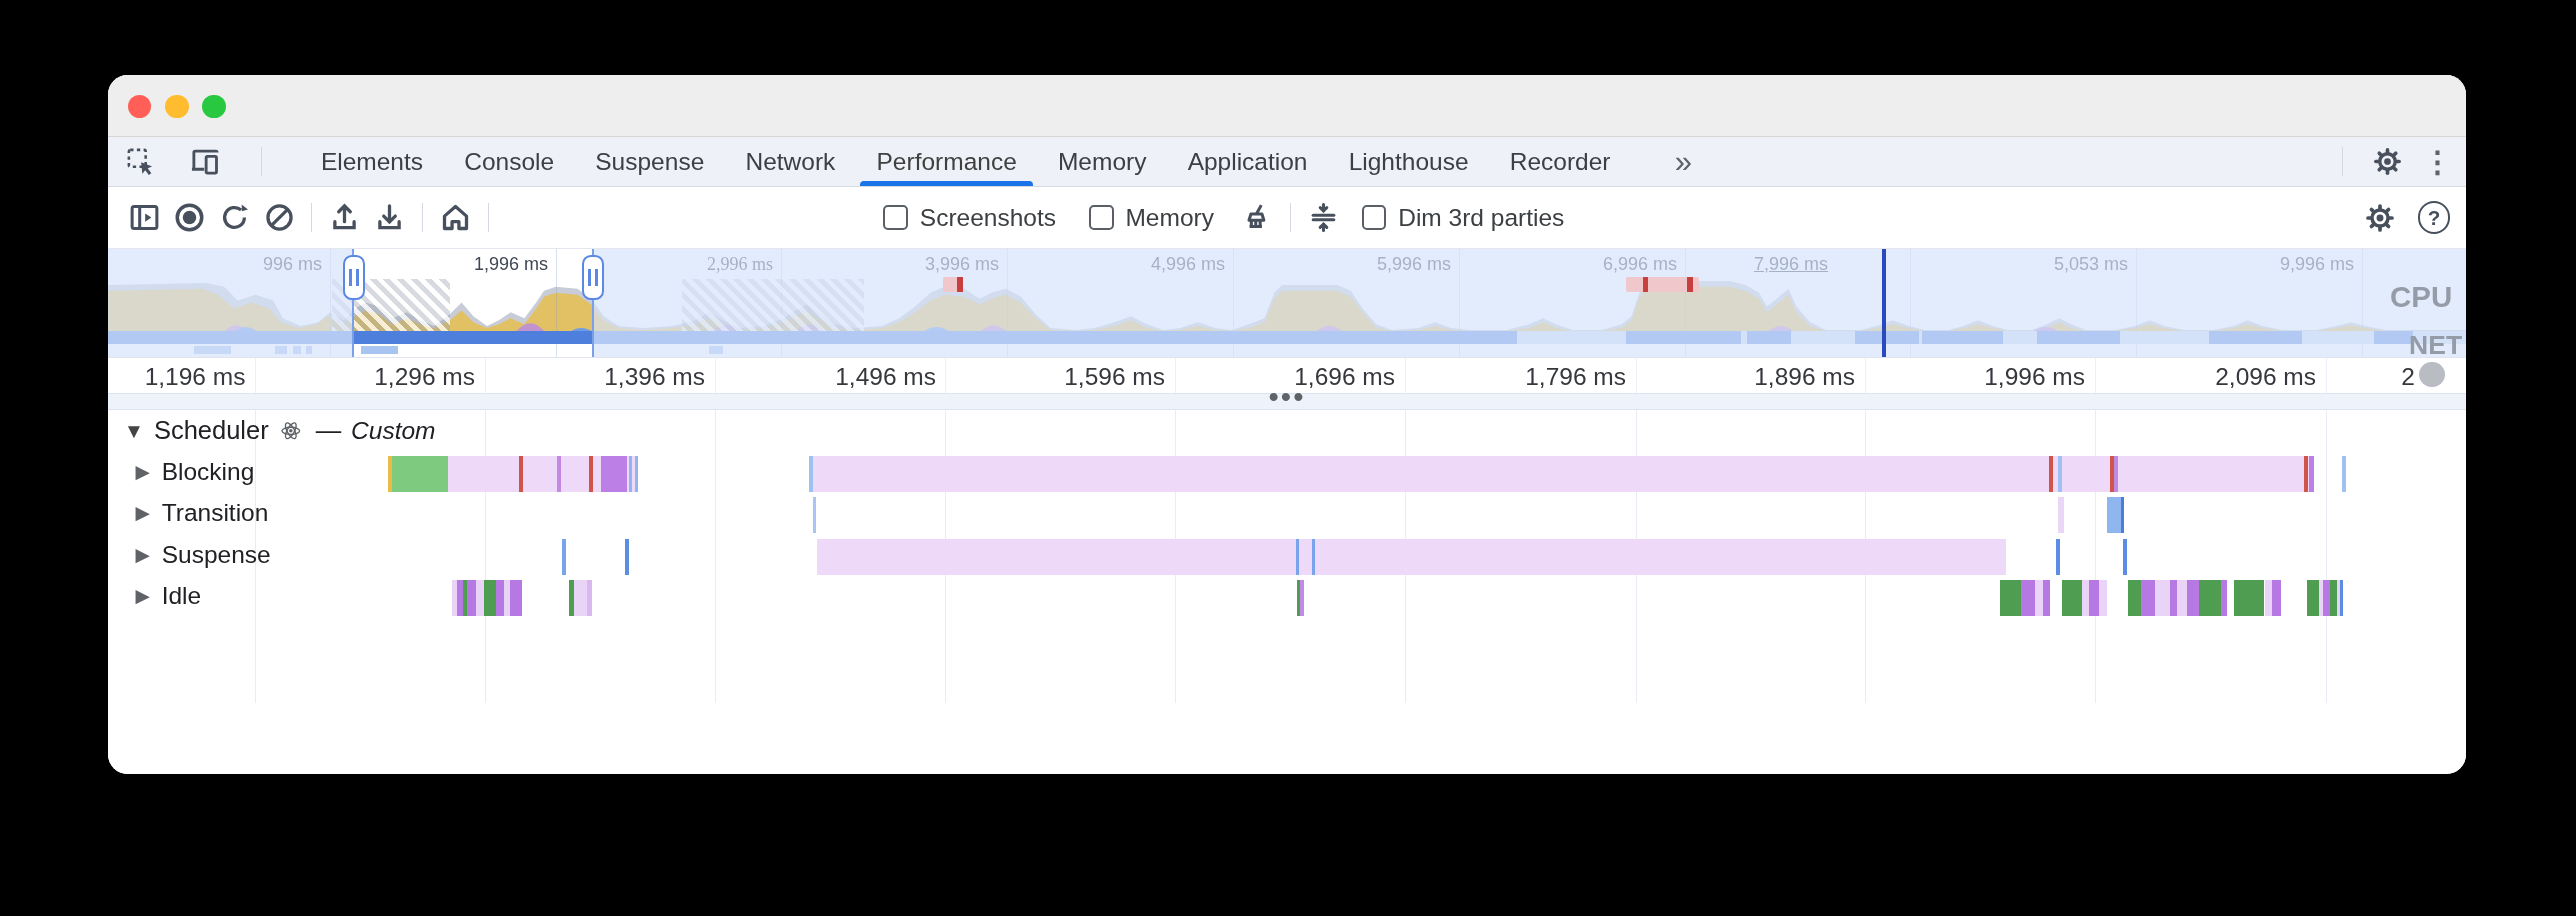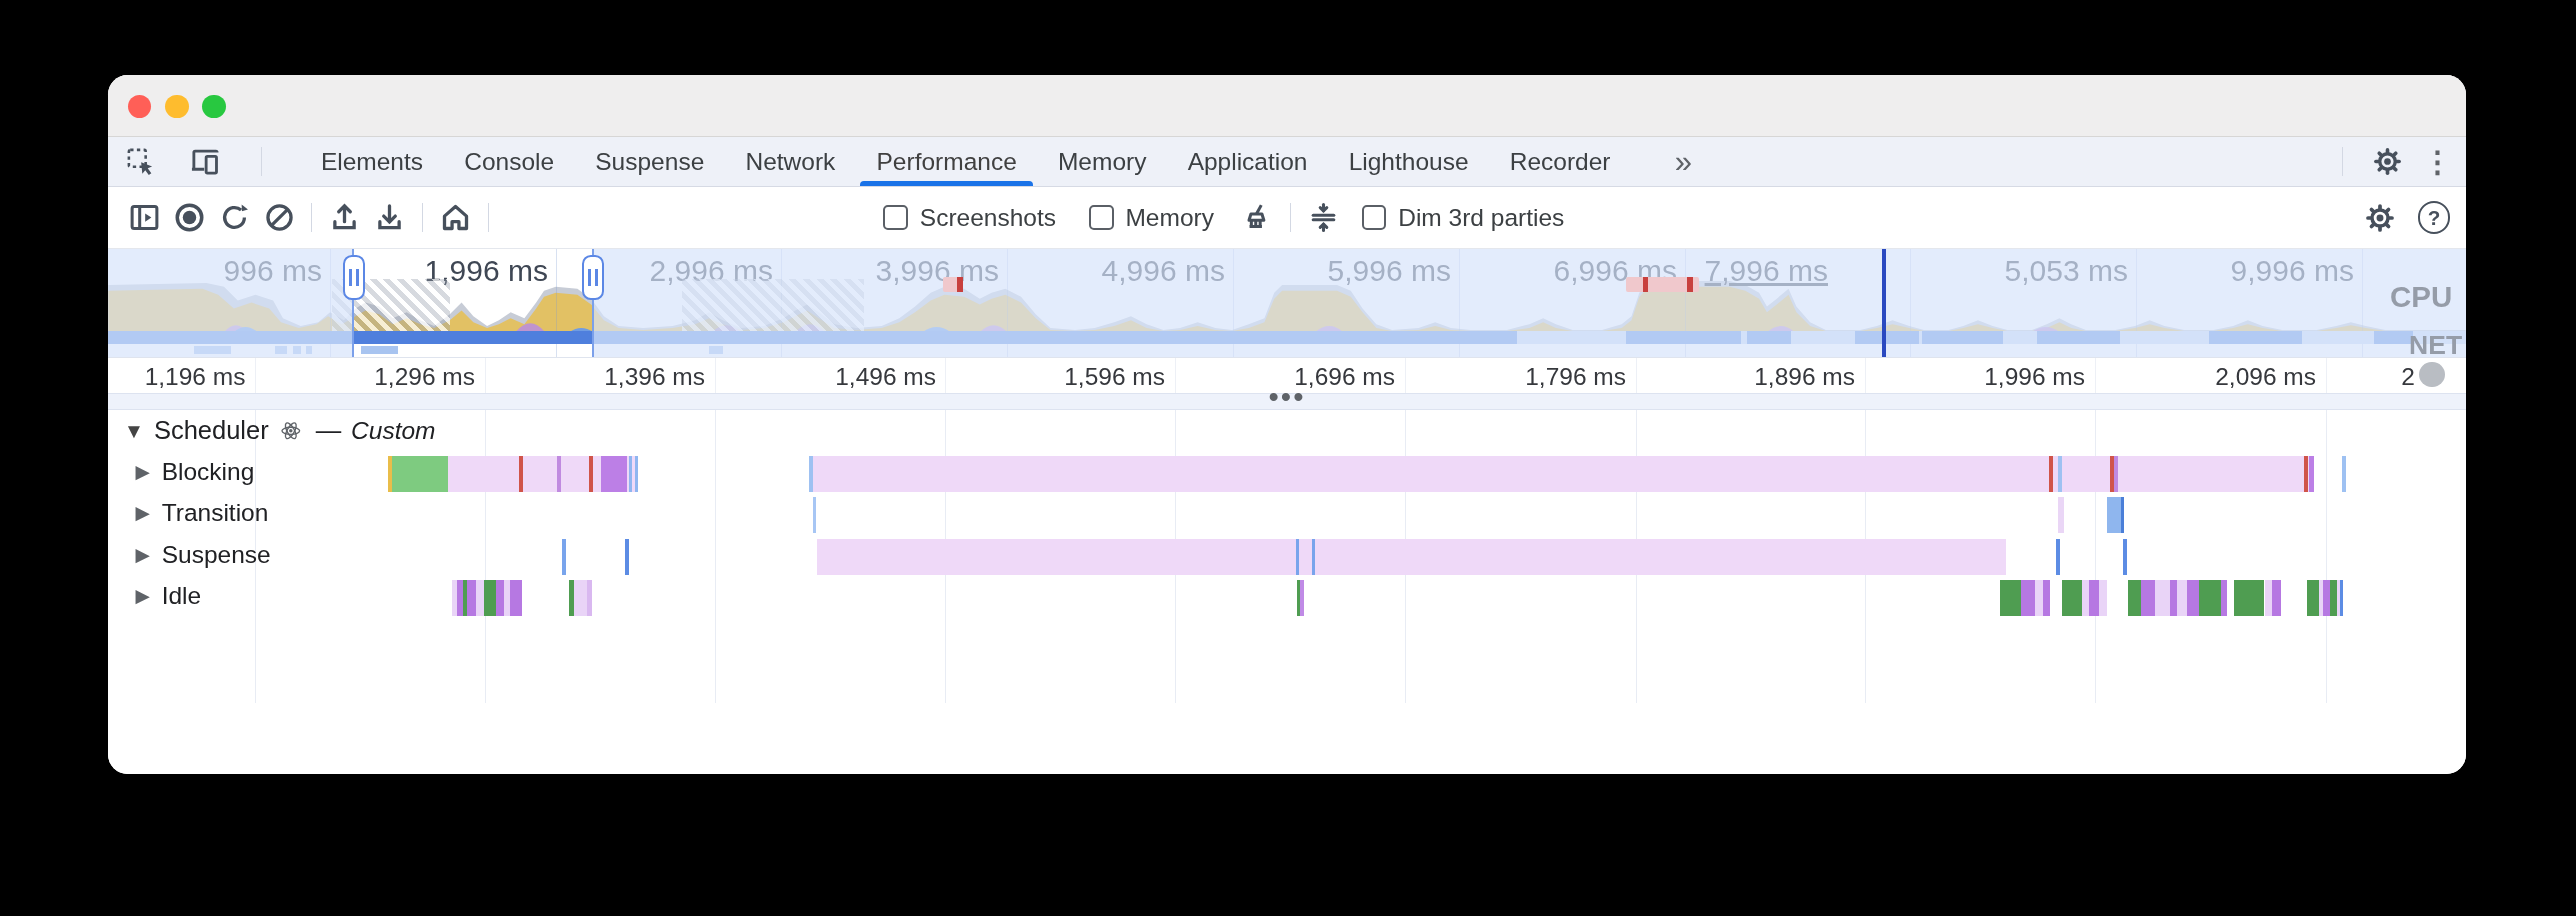--- a/index.html
+++ b/index.html
@@ -29,21 +29,21 @@
   .tool-btn{width:45px;height:45px;display:flex;align-items:center;justify-content:center;flex:0 0 auto;}
   .check-item{display:flex;align-items:center;font-size:24.5px;color:#3c4043;flex:0 0 auto;}
   .checkbox{width:20.6px;height:20.6px;border:2.5px solid #5a5f66;border-radius:4.9px;margin-right:11.8px;background:#fff;}
   .toolbar-right{position:absolute;right:15.7px;top:112px;height:61px;display:flex;align-items:center;gap:21.6px;}
   .help-circle{width:28.5px;height:28.5px;border:2.6px solid #47505c;border-radius:50%;display:flex;
                align-items:center;justify-content:center;font-size:20.6px;font-weight:bold;color:#47505c;}
   
   .overview{position:absolute;top:174px;left:0;width:2358px;height:108px;background:#fff;
             border-bottom:1px solid #dfe4ee;overflow:hidden;}
   .ov-sep{position:absolute;top:0;width:1px;height:108px;background:rgba(125,155,210,.30);}
-  .ov-label{position:absolute;top:4.9px;width:147px;text-align:right;font-size:30px;color:#3f4754;}
+  .ov-label{position:absolute;top:4.9px;width:147px;text-align:right;font-size:18px;color:#3f4754;}
   .cpu-chart{position:absolute;left:0;top:29.5px;}
   .hatch{position:absolute;top:29.5px;height:53px;
          background:repeating-linear-gradient(45deg,rgba(255,255,255,.85) 0 4.9px,rgba(150,158,172,.45) 4.9px 9.8px);
          opacity:.85;}
   .net-base{position:absolute;left:0;top:82px;width:2358px;height:12.8px;background:#cdddf6;}
   .net-seg{position:absolute;top:82px;height:12.8px;background:#6896e4;}
   .net-sel{position:absolute;top:82px;height:12.8px;background:#4f7fdd;}
   .net-sub{position:absolute;top:97px;height:7.9px;background:#a8c4f0;}
   .dim{position:absolute;top:0;height:108px;background:rgba(214,227,250,.68);}
   .sel-edge{position:absolute;top:0;width:2px;height:108px;background:#7ba0ea;}
@@ -273,21 +273,21 @@
       <path fill="#e2c164" d="M0,54 L0,12 L96,10 L112,16 L128,30 L146,24 L164,30 L176,44 L194,50 L212,46 L224,38 L238,46 L252,38 L262,32 L276,36 L290,46 L304,40 L318,46 L332,50 L348,42 L360,32 L372,44 L386,50 L398,46 L410,40 L424,46 L436,30 L444,18 L456,14 L478,16 L492,26 L505,42 L520,50 L545,52 L575,50 L598,46 L612,40 L626,46 L645,52 L668,50 L688,44 L700,38 L712,32 L724,40 L740,50 L762,52 L788,50 L806,44 L822,34 L838,22 L852,16 L872,18 L888,26 L900,20 L914,16 L930,24 L945,40 L960,52 L985,53 L1005,52 L1025,48 L1042,42 L1058,50 L1075,53 L1092,52 L1110,48 L1128,52 L1145,53 L1162,50 L1178,44 L1188,20 L1196,12 L1252,12 L1266,18 L1278,34 L1292,50 L1308,53 L1335,52 L1352,48 L1368,52 L1388,53 L1425,53 L1448,50 L1462,44 L1475,50 L1492,53 L1522,53 L1542,50 L1552,42 L1560,18 L1568,10 L1582,8 L1652,8 L1668,12 L1682,20 L1690,34 L1700,26 L1712,16 L1720,34 L1734,48 L1750,53 L1785,53 L1802,50 L1818,46 L1835,50 L1850,53 L1875,53 L1890,50 L1905,46 L1920,50 L1935,53 L1960,53 L1975,50 L1988,44 L2000,50 L2015,53 L2045,53 L2065,50 L2080,46 L2095,50 L2115,53 L2145,53 L2165,50 L2180,46 L2195,50 L2215,53 L2250,53 L2270,50 L2285,47 L2300,50 L2320,53 L2402,53 L2402,54 Z"></path>
       <path fill="#b88ce0" opacity=".85" d="M118,54 Q130,40 142,54 Z M415,54 Q430,36 445,54 Z M615,54 Q630,40 645,54 Z M700,54 Q715,38 730,54 Z M888,54 Q902,40 916,54 Z M1230,54 Q1244,42 1258,54 Z M1690,54 Q1704,42 1718,54 Z M1960,54 Q1974,44 1988,54 Z"></path>
       <path fill="#6f9ce2" d="M128,54 Q140,44 152,54 Z M470,54 Q482,46 494,54 Z M830,54 Q844,44 858,54 Z"></path>
     </svg>
     <div>
         <div class="ov-sep" style="left: 222px;"></div>
         <div class="ov-label" style="left: 67px;">996 ms</div>
         <div class="ov-sep" style="left: 448px;"></div>
         <div class="ov-label" style="left: 293px;">1,996 ms</div>
         <div class="ov-sep" style="left: 673px;"></div>
-        <div class="ov-label" style="left: 518px;">2,996 ms</div>
+        <div class="ov-label" style="left: 518px; font-family: Liberation Serif, serif;">2,996 ms</div>
         <div class="ov-sep" style="left: 899px;"></div>
         <div class="ov-label" style="left: 744px;">3,996 ms</div>
         <div class="ov-sep" style="left: 1125px;"></div>
         <div class="ov-label" style="left: 970px;">4,996 ms</div>
         <div class="ov-sep" style="left: 1351px;"></div>
         <div class="ov-label" style="left: 1196px;">5,996 ms</div>
         <div class="ov-sep" style="left: 1577px;"></div>
         <div class="ov-label" style="left: 1422px;">6,996 ms</div>
         <div class="ov-sep" style="left: 1802px;"></div>
         <div class="ov-label" style="left: 1573px; text-decoration: underline;">7,996 ms</div>

